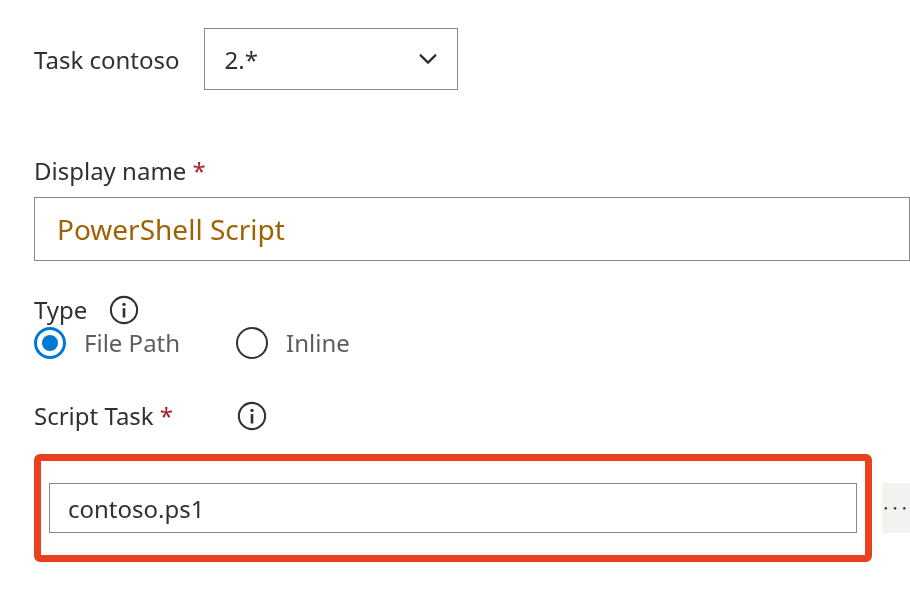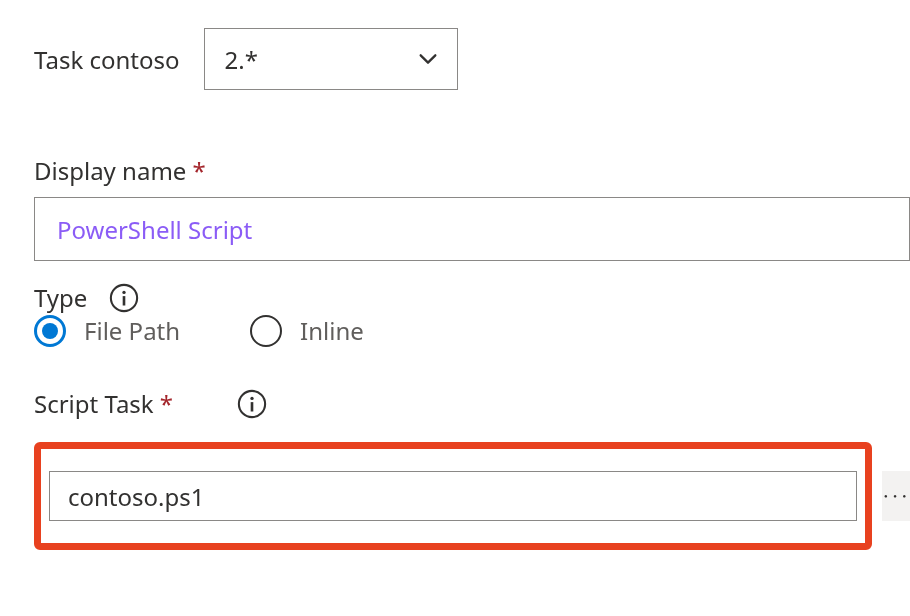--- a/index.html
+++ b/index.html
@@ -28,44 +28,44 @@
       justify-content: space-between;
       border: 1px solid #8a8886;
       height: 62px;
       width: 254px;
       padding: 0 18px 0 20px;
       cursor: pointer;
     }
     .select-value { font-size: 24px; color: #323130; }
     .chevron { width: 22px; height: 22px; }
     .chevron svg { width: 22px; height: 22px; display: block; }
-    .display-name-section { margin-bottom: 20px; }
+    .display-name-section { margin-bottom: 32px; }
     .display-name-label-row { margin-bottom: 10px; }
     .text-input {
       width: 876px;
       height: 64px;
       border: 1px solid #8a8886;
       padding: 12px 22px;
-      font-size: 24px;
-      color: #8b5cf6;
+      font-size: 28px;
+      color: #a16207;
       font-family: inherit;
       outline: none;
     }
     .type-section { margin-bottom: 40px; }
     .type-label-row { }
     .info-icon {
       width: 30px;
       height: 30px;
       margin-left: 22px;
       display: inline-flex;
       align-items: center;
       justify-content: center;
     }
     .info-icon svg { width: 30px; height: 30px; display: block; }
-    .radio-group { display: flex; gap: 70px; align-items: flex-end; }
+    .radio-group { display: flex; gap: 56px; align-items: flex-end; }
     .radio-option { display: flex; align-items: center; cursor: pointer; }
     .radio-circle {
       width: 32px;
       height: 32px;
       border-radius: 50%;
       border: 3px solid #0078d4;
       display: flex;
       align-items: center;
       justify-content: center;
       margin-right: 18px;

